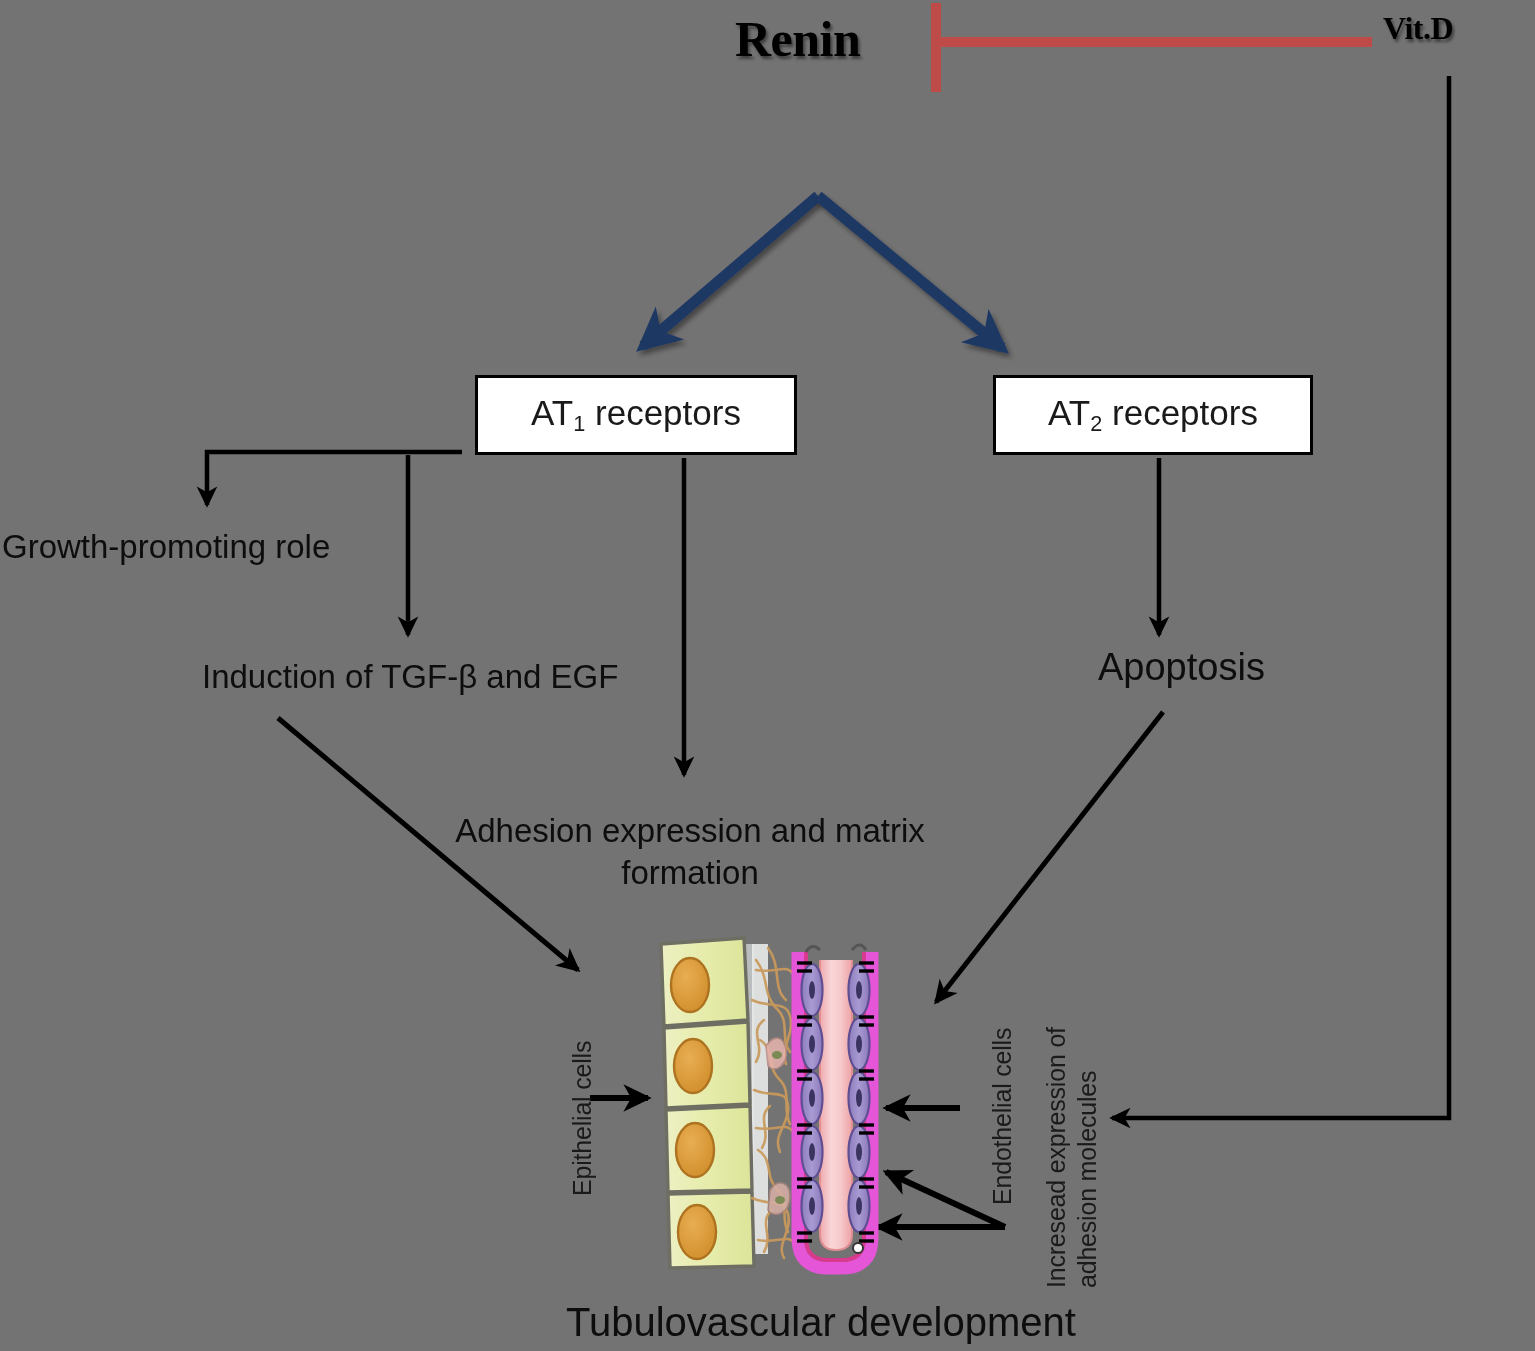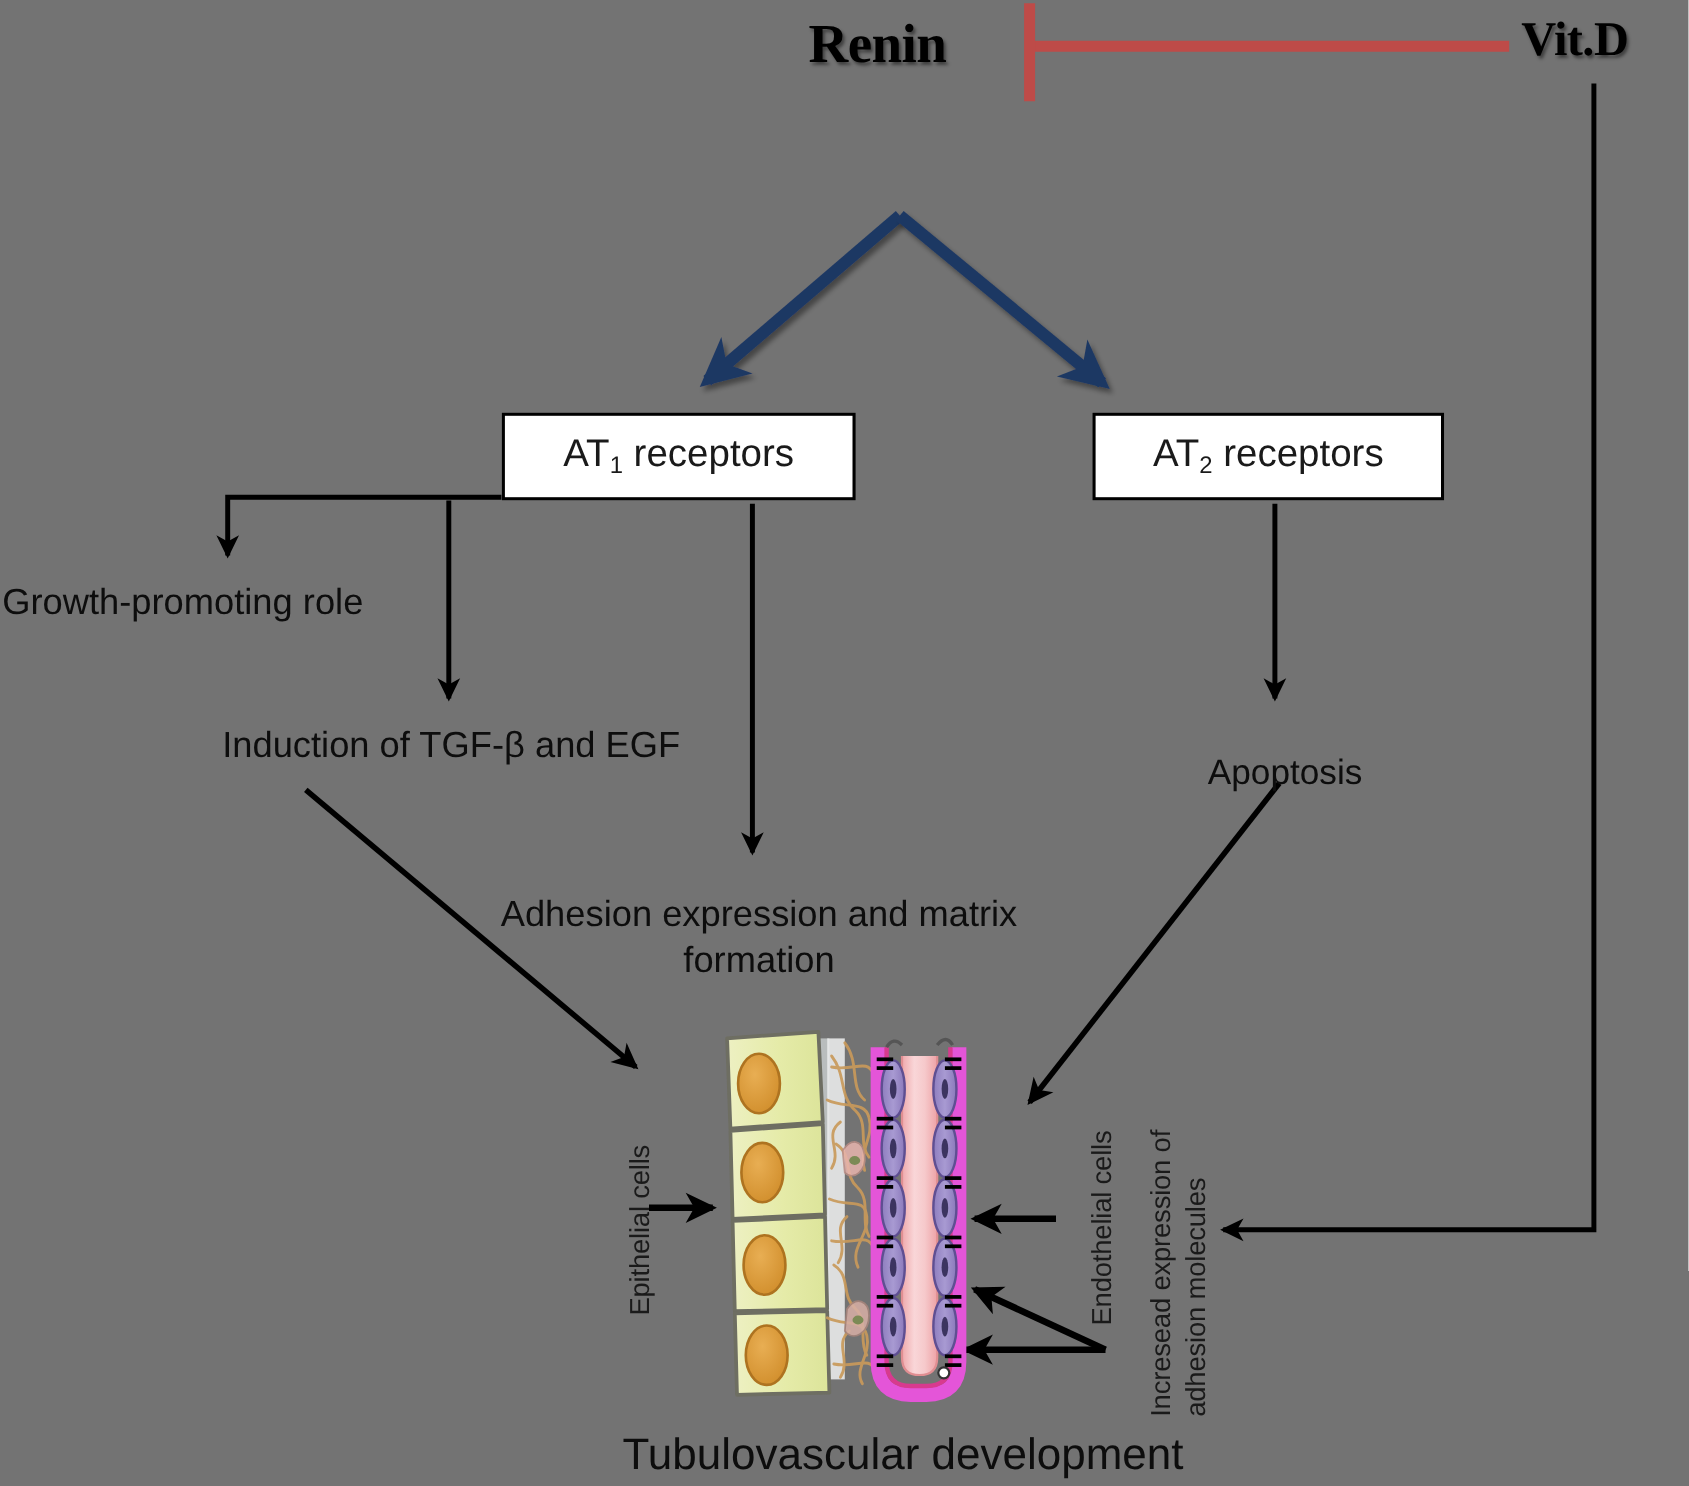--- a/index.html
+++ b/index.html
@@ -39,47 +39,47 @@
     letter-spacing: -0.5px;
   }
   #renin-label {
     left: 735px;
     top: 10px;
     font-size: 50px;
   }
   #vitd-label {
     left: 1383px;
     top: 10px;
-    font-size: 44px;
+    font-size: 32px;
   }
   #angio-label {
     left: 565px;
     top: 133px;
     font-size: 52px;
     letter-spacing: -1px;
   }
   .boxlabel {
     font-size: 35px;
     color: #1a1a1a;
   }
   .rbox {
     position: absolute;
     border: 3px solid #000;
     background: #fff;
     box-sizing: border-box;
     display: flex;
     align-items: center;
     justify-content: center;
   }
-  #at1-box { left: 456px; top: 375px; width: 322px; height: 80px; }
+  #at1-box { left: 475px; top: 375px; width: 322px; height: 80px; }
   #at2-box { left: 993px; top: 375px; width: 320px; height: 80px; }
   .sub { font-size: 0.62em; vertical-align: -0.28em; }
   #growth-label { left: 2px; top: 528px; font-size: 33px; }
   #tgf-label    { left: 202px; top: 658px; font-size: 33px; }
-  #apoptosis-label { left: 1098px; top: 684px; font-size: 32px; }
+  #apoptosis-label { left: 1098px; top: 646px; font-size: 38px; }
   #adhesion-label {
     left: 448px; top: 810px; width: 484px;
     font-size: 33px; text-align: center; white-space: normal; line-height: 1.28;
   }
   #tubulo-label { left: 566px; top: 1300px; font-size: 40px; }
   .vert {
     transform-origin: 0 0;
     transform: rotate(-90deg);
     font-size: 25px;
     letter-spacing: -0.2px;

